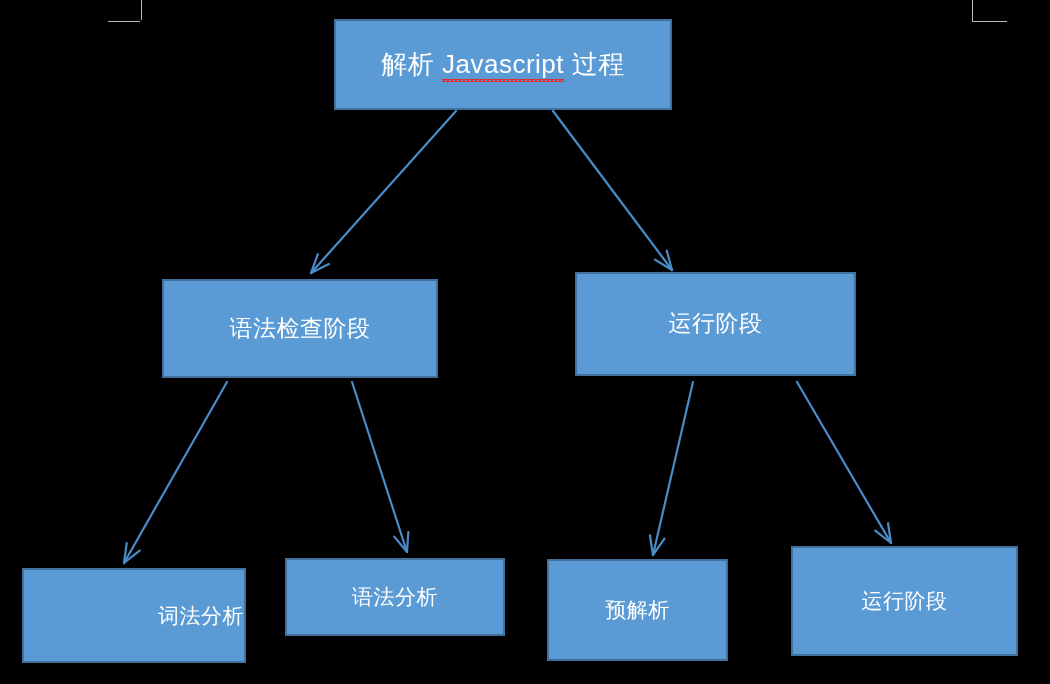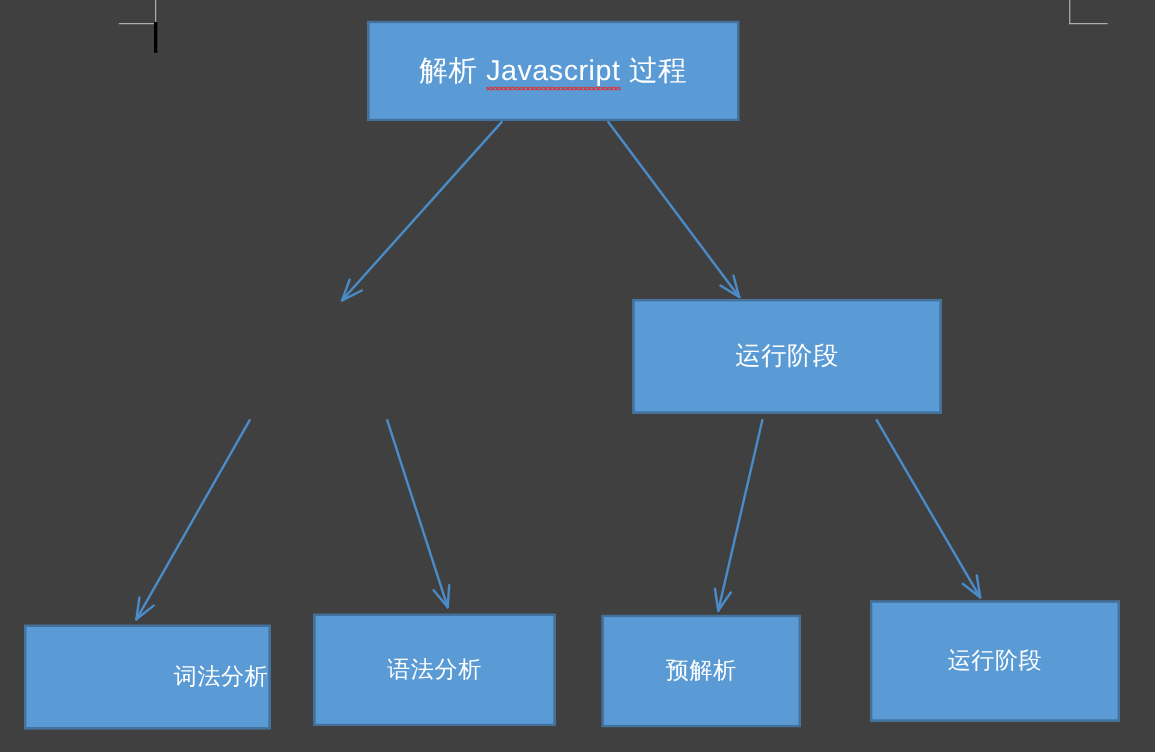--- a/index.html
+++ b/index.html
@@ -4,21 +4,21 @@
 <style>
   html, body {
     margin: 0;
     padding: 0;
     background: #ffffff;
   }
   #canvas {
     position: relative;
     width: 1050px;
     height: 684px;
-    background: #404040;
+    background: #000000;
     overflow: hidden;
     font-family: "Liberation Sans", "DejaVu Sans", sans-serif;
   }
   
   .margin-mark {
     position: absolute;
     background: transparent;
   }
   .margin-mark .h {
     position: absolute;
@@ -137,30 +137,33 @@
         <line x1="797" y1="382" x2="891" y2="543" stroke="#4A8CC9" stroke-width="2.2" stroke-linecap="round"></line>
         <line x1="891" y1="543" x2="875.2288405419552" y2="530.7007915153486" stroke="#4A8CC9" stroke-width="2.2" stroke-linecap="round"></line>
         <line x1="891" y1="543" x2="888.041684176634" y2="523.2200008218093" stroke="#4A8CC9" stroke-width="2.2" stroke-linecap="round"></line>
       </g>
     </svg>
 
   <div class="node title-node" style="left:334px; top:19px; width:338px; height:91px;">
     <span class="label"><span>解析 </span><span class="spell">Javascript</span><span> 过程</span></span>
   </div>
 
+  <div class="node level2" style="left:162px; top:279px; width:276px; height:99px;">
+    <span class="label">语法检查阶段</span>
+  </div>
 
   <div class="node level2" style="left:575px; top:272px; width:281px; height:104px;">
     <span class="label">运行阶段</span>
   </div>
 
   <div class="node level3" style="left:22px; top:568px; width:224px; height:95px;justify-content:flex-end;">
     <span class="label">词法分析</span>
   </div>
 
-  <div class="node level3" style="left:285px; top:558px; width:220px; height:102px;">
+  <div class="node level3" style="left:285px; top:558px; width:220px; height:78px;">
     <span class="label">语法分析</span>
   </div>
 
   <div class="node level3" style="left:547px; top:559px; width:181px; height:102px;">
     <span class="label">预解析</span>
   </div>
 
   <div class="node level3" style="left:791px; top:546px; width:227px; height:110px;">
     <span class="label">运行阶段</span>
   </div>

